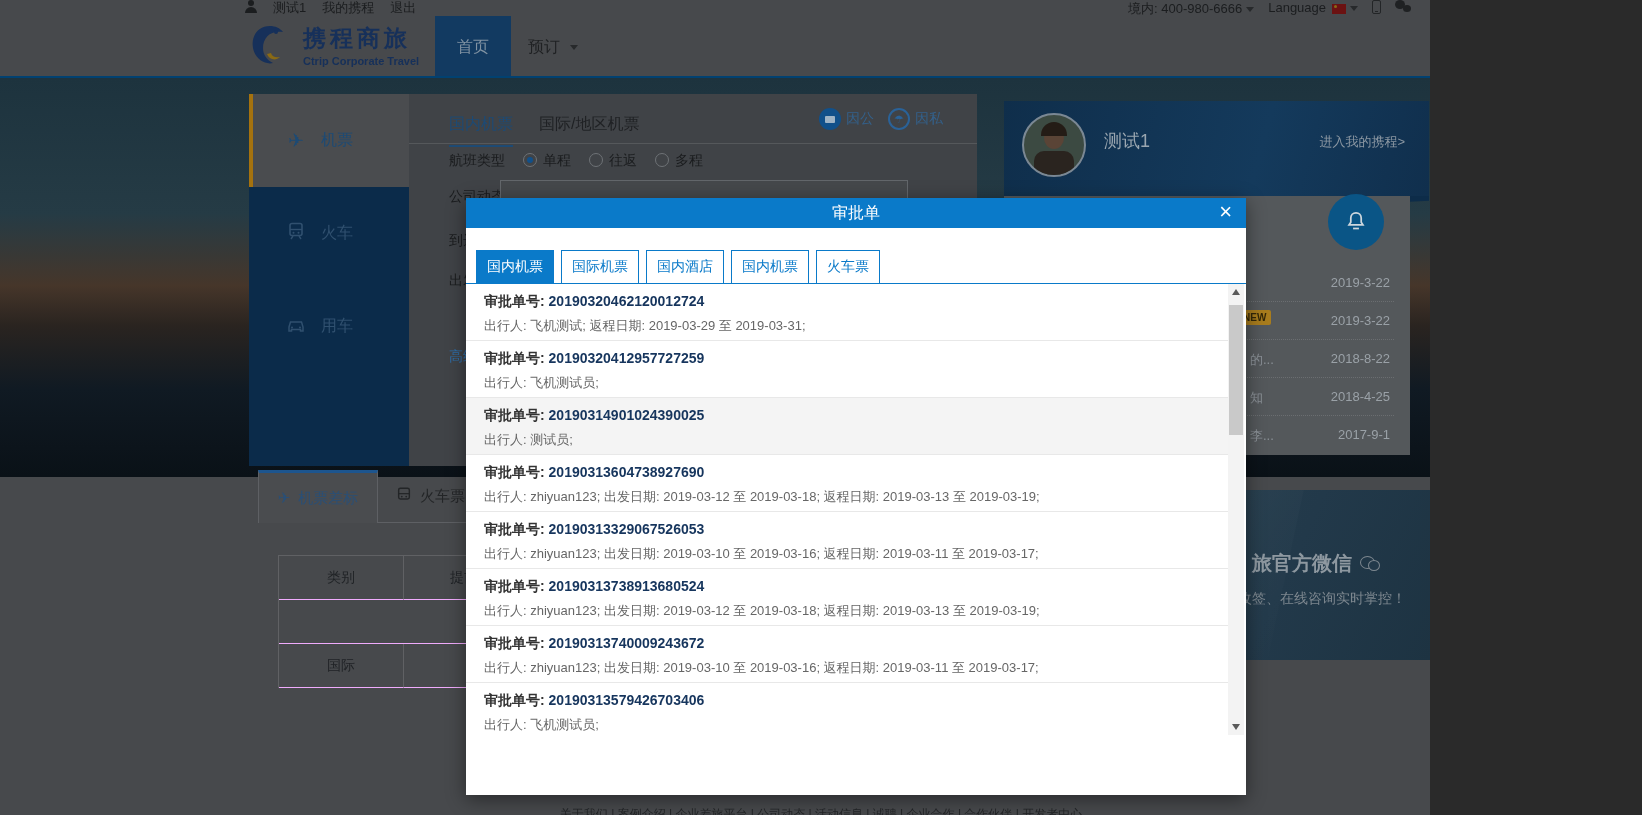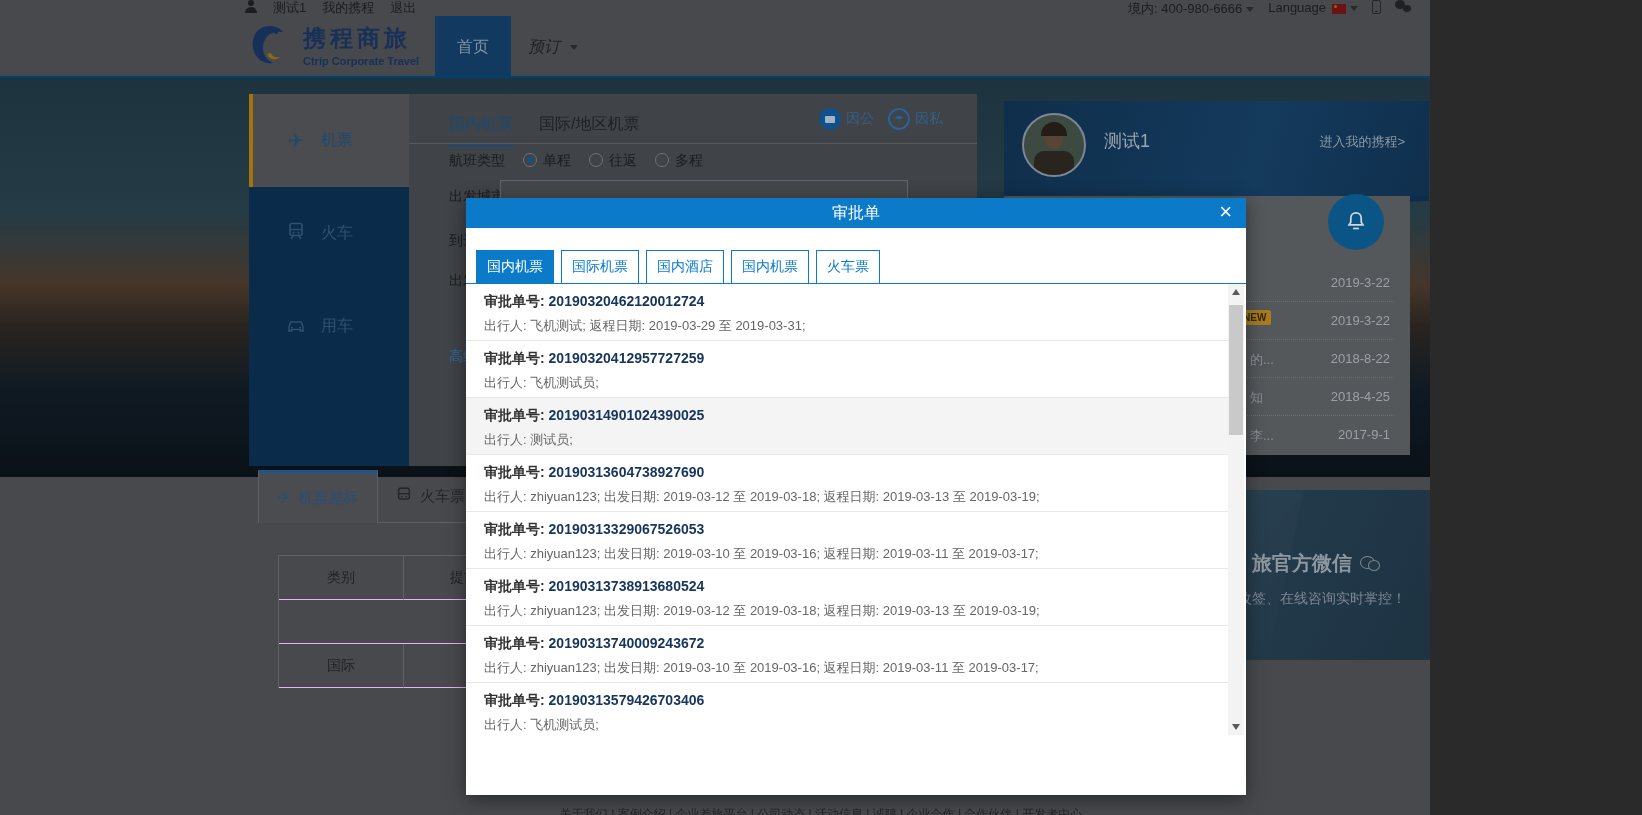--- a/index.html
+++ b/index.html
@@ -27,21 +27,21 @@
   .wxic::after { content:""; position:absolute; right:0; bottom:0; width:8px; height:7px; border-radius:50%; background:#1f2123; }
 
   
   .navbar { position:absolute; left:0; top:16px; width:1642px; height:62px; background:#47494c; }
   .brand { position:absolute; left:245px; top:4px; display:flex; align-items:center; gap:8px; }
   .brand-text .cn { font-size:23px; font-weight:bold; color:#16305a; letter-spacing:4px; }
   .brand-text .en { font-size:11px; font-weight:bold; color:#16305a; margin-top:1px; }
   .nav-home { position:absolute; left:435px; top:0; width:76px; height:62px; background:#123a61; color:#8193a3;
               font-size:16px; display:flex; align-items:center; justify-content:center; }
   .nav-booking { position:absolute; left:528px; top:0; height:62px; display:flex; align-items:center; gap:6px;
-                 font-size:16px; color:#1f2123;font-style:italic; }
+                 font-size:16px; color:#1f2123; }
   .navline { position:absolute; left:0; top:76px; width:1642px; height:2px; background:#014171; }
 
   
   .hero { position:absolute; left:0; top:78px; width:1642px; height:399px;
           background:linear-gradient(180deg,#1d333e 0%,#253b45 34%,#46362a 52%,#2a2420 62%,#101a23 78%,#0a1117 100%); }
 
   
   .sidebar { position:absolute; left:249px; top:94px; width:160px; height:372px; background:#0b2b4a; }
   .side-item { height:93px; display:flex; align-items:center; gap:14px; padding-left:36px;
                color:#30506f; font-size:16px; position:relative; }
@@ -222,21 +222,21 @@
       <span><span class="pc line">☂</span><span>因私</span></span>
     </div>
     <div class="b-sep"></div>
     <div class="b-row" style="top:58px;">
       <span>航班类型</span>
       <span><span class="radio sel"></span><span>单程</span></span>
       <span><span class="radio"></span><span>往返</span></span>
       <span><span class="radio"></span><span>多程</span></span>
     </div>
     <div class="b-row" style="top:94px;">
-        <span>出发城市</span>
+        <span>公司动态</span>
       </div>
     <div class="b-input"></div>
     <div class="b-row" style="top:138px;">
         <span>到达城市</span>
       </div>
     <div class="b-row" style="top:178px;">
         <span>出发日期</span>
       </div>
     <div class="b-row frag-blue" style="top:254px;">
         <span class="frag-blue">高级查询</span>

